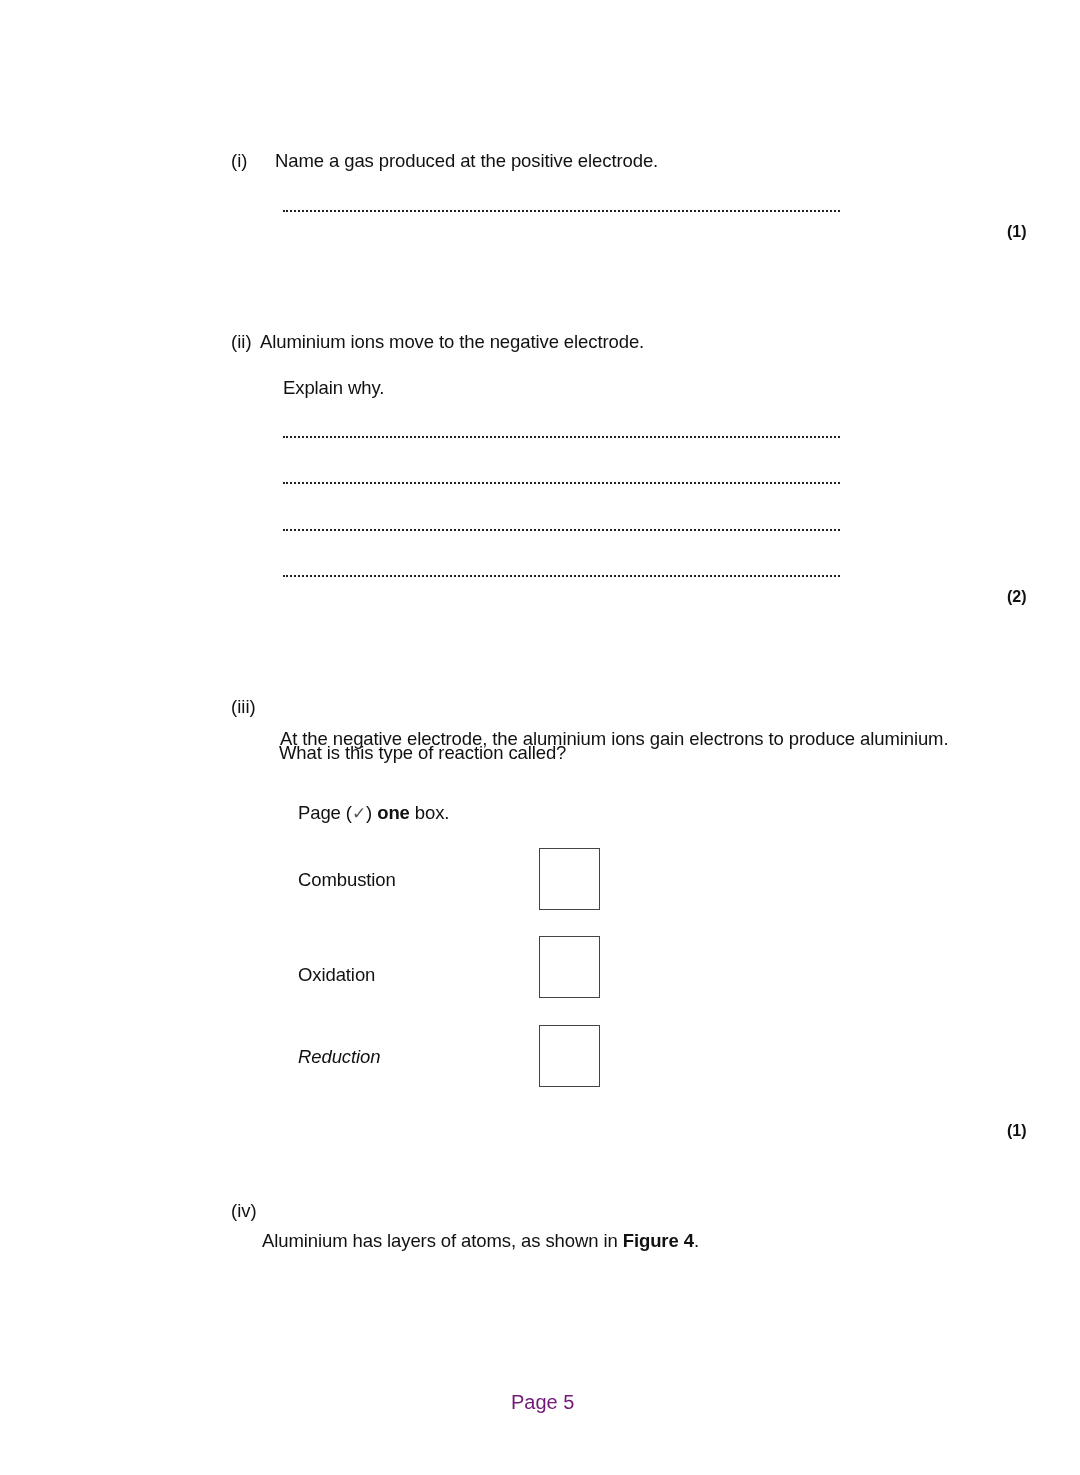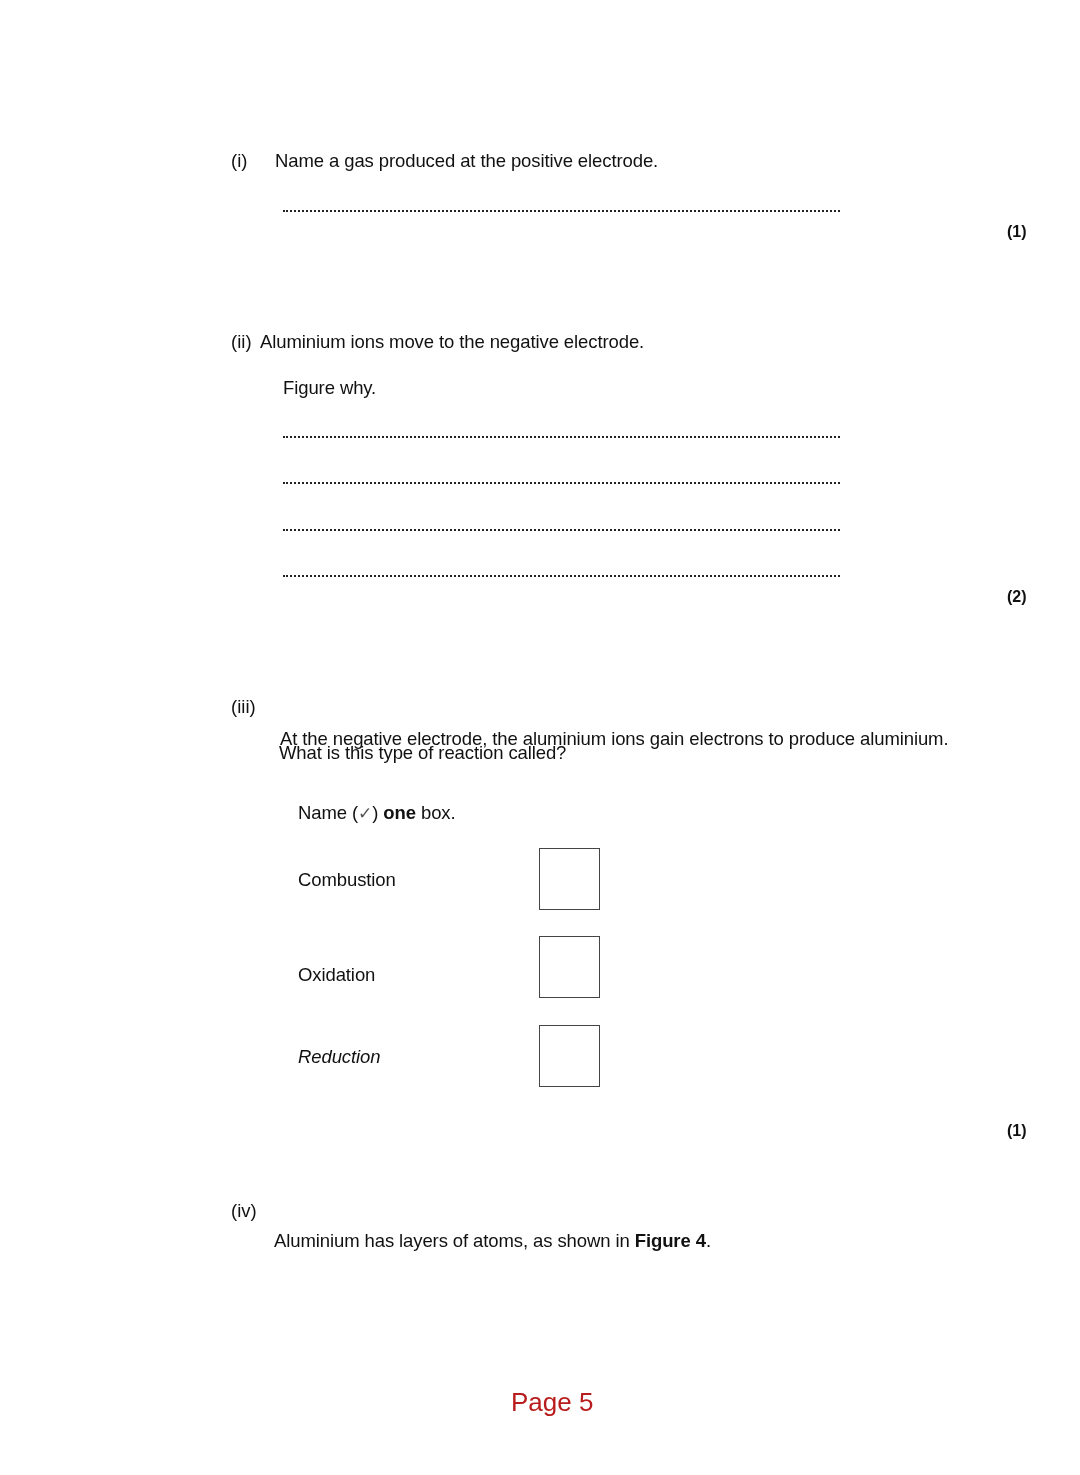--- a/index.html
+++ b/index.html
@@ -45,55 +45,55 @@
       border: 1.6px solid #444;
       box-sizing: border-box;
       background: #fff;
     }
     .check {
       color: #555;
       font-size: 17px;
     }
     b { font-weight: bold; margin-top: 30px; }
     .page-num {
-      font-size: 26px;
+      font-size: 20px;
       line-height: 26px;
-      color: #b91c1c;
+      color: #701a75;
     }
   </style>
 </head>
 <body>
 
 <div class="abs qnum" style="left:231px; top:150px;">(i)</div>
 <div class="abs qtext" style="left:275px; top:150px;">Name a gas produced at the positive electrode.</div>
 <div class="answer-line" style="top:210px;"></div>
 <div class="abs marks" style="left:1007px; top:222px;">(1)</div>
 
 <div class="abs qnum" style="left:231px; top:331px;text-align:center;">(ii)</div>
 <div class="abs qtext" style="left:260px; top:331px;">Aluminium ions move to the negative electrode.</div>
-<div class="abs qtext" style="left:283px; top:377px;">Figure why.</div>
+<div class="abs qtext" style="left:283px; top:377px;">Explain why.</div>
 <div class="answer-line" style="top:436px;"></div>
 <div class="answer-line" style="top:482px;"></div>
 <div class="answer-line" style="top:529px;"></div>
 <div class="answer-line" style="top:575px;"></div>
 <div class="abs marks" style="left:1007px; top:587px;">(2)</div>
 
 <div class="abs qnum" style="left:231px; top:696px;">(iii)</div>
 <div class="abs qtext" style="left:280px; top:696px;margin-top:32px;">At the negative electrode, the aluminium ions gain electrons to produce aluminium.</div>
 <div class="abs qtext" style="left:279px; top:742px;">What is this type of reaction called?</div>
 
-<div class="abs qtext" style="left:298px; top:802px;"><span>Name (</span><span class="check">✓</span><span>) </span><b>one</b><span> box.</span></div>
+<div class="abs qtext" style="left:298px; top:802px;"><span>Page (</span><span class="check">✓</span><span>) </span><b>one</b><span> box.</span></div>
 
 <div class="abs qtext" style="left:298px; top:869px;">Combustion</div>
 <div class="tick-box" style="top:848px;"></div>
 
 <div class="abs qtext" style="left:298px; top:957px;margin-top:7px;">Oxidation</div>
 <div class="tick-box" style="top:936px;"></div>
 
 <div class="abs qtext" style="left:298px; top:1046px;font-style:italic;">Reduction</div>
 <div class="tick-box" style="top:1025px;"></div>
 
 <div class="abs marks" style="left:1007px; top:1121px;">(1)</div>
 
 <div class="abs qnum" style="left:231px; top:1200px;">(iv)</div>
-<div class="abs qtext" style="left:274px; top:1230px;"><span>Aluminium has layers of atoms, as shown in </span><b>Figure 4</b><span>.</span></div>
+<div class="abs qtext" style="left:262px; top:1230px;"><span>Aluminium has layers of atoms, as shown in </span><b>Figure 4</b><span>.</span></div>
 
 <div class="abs page-num" style="left:511px; top:1389px;">Page 5</div>
 
 </body></html>

